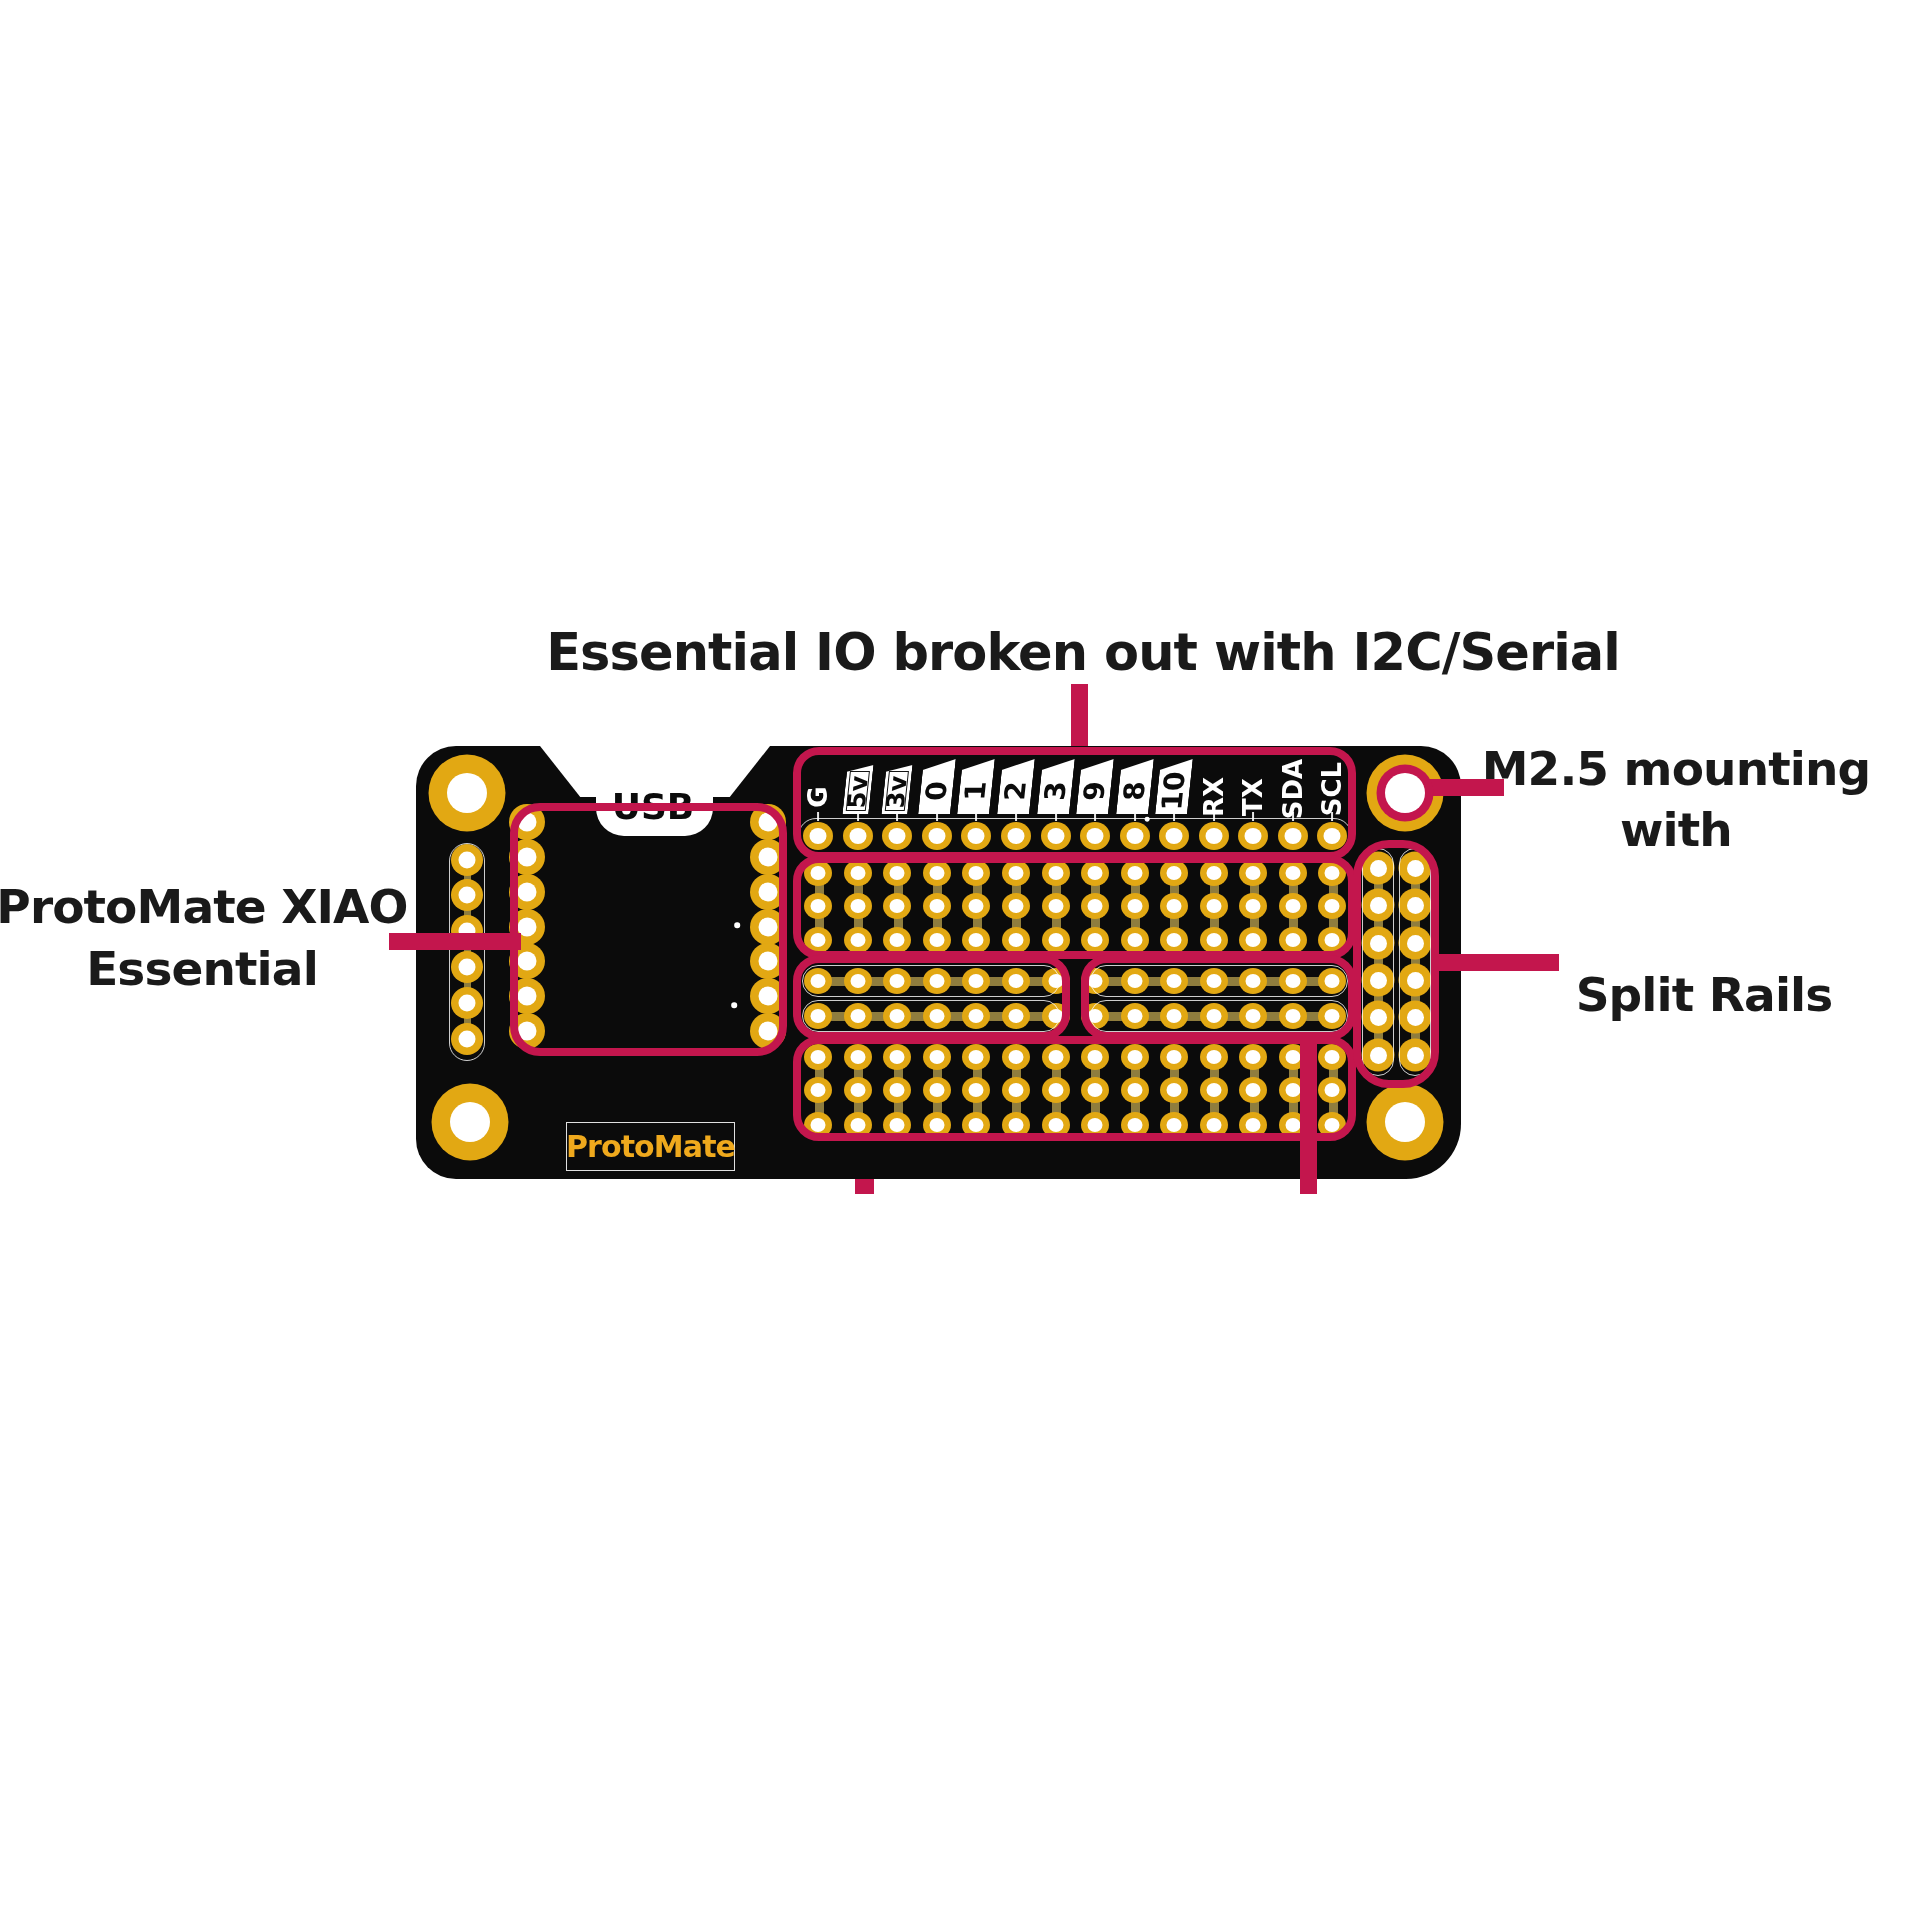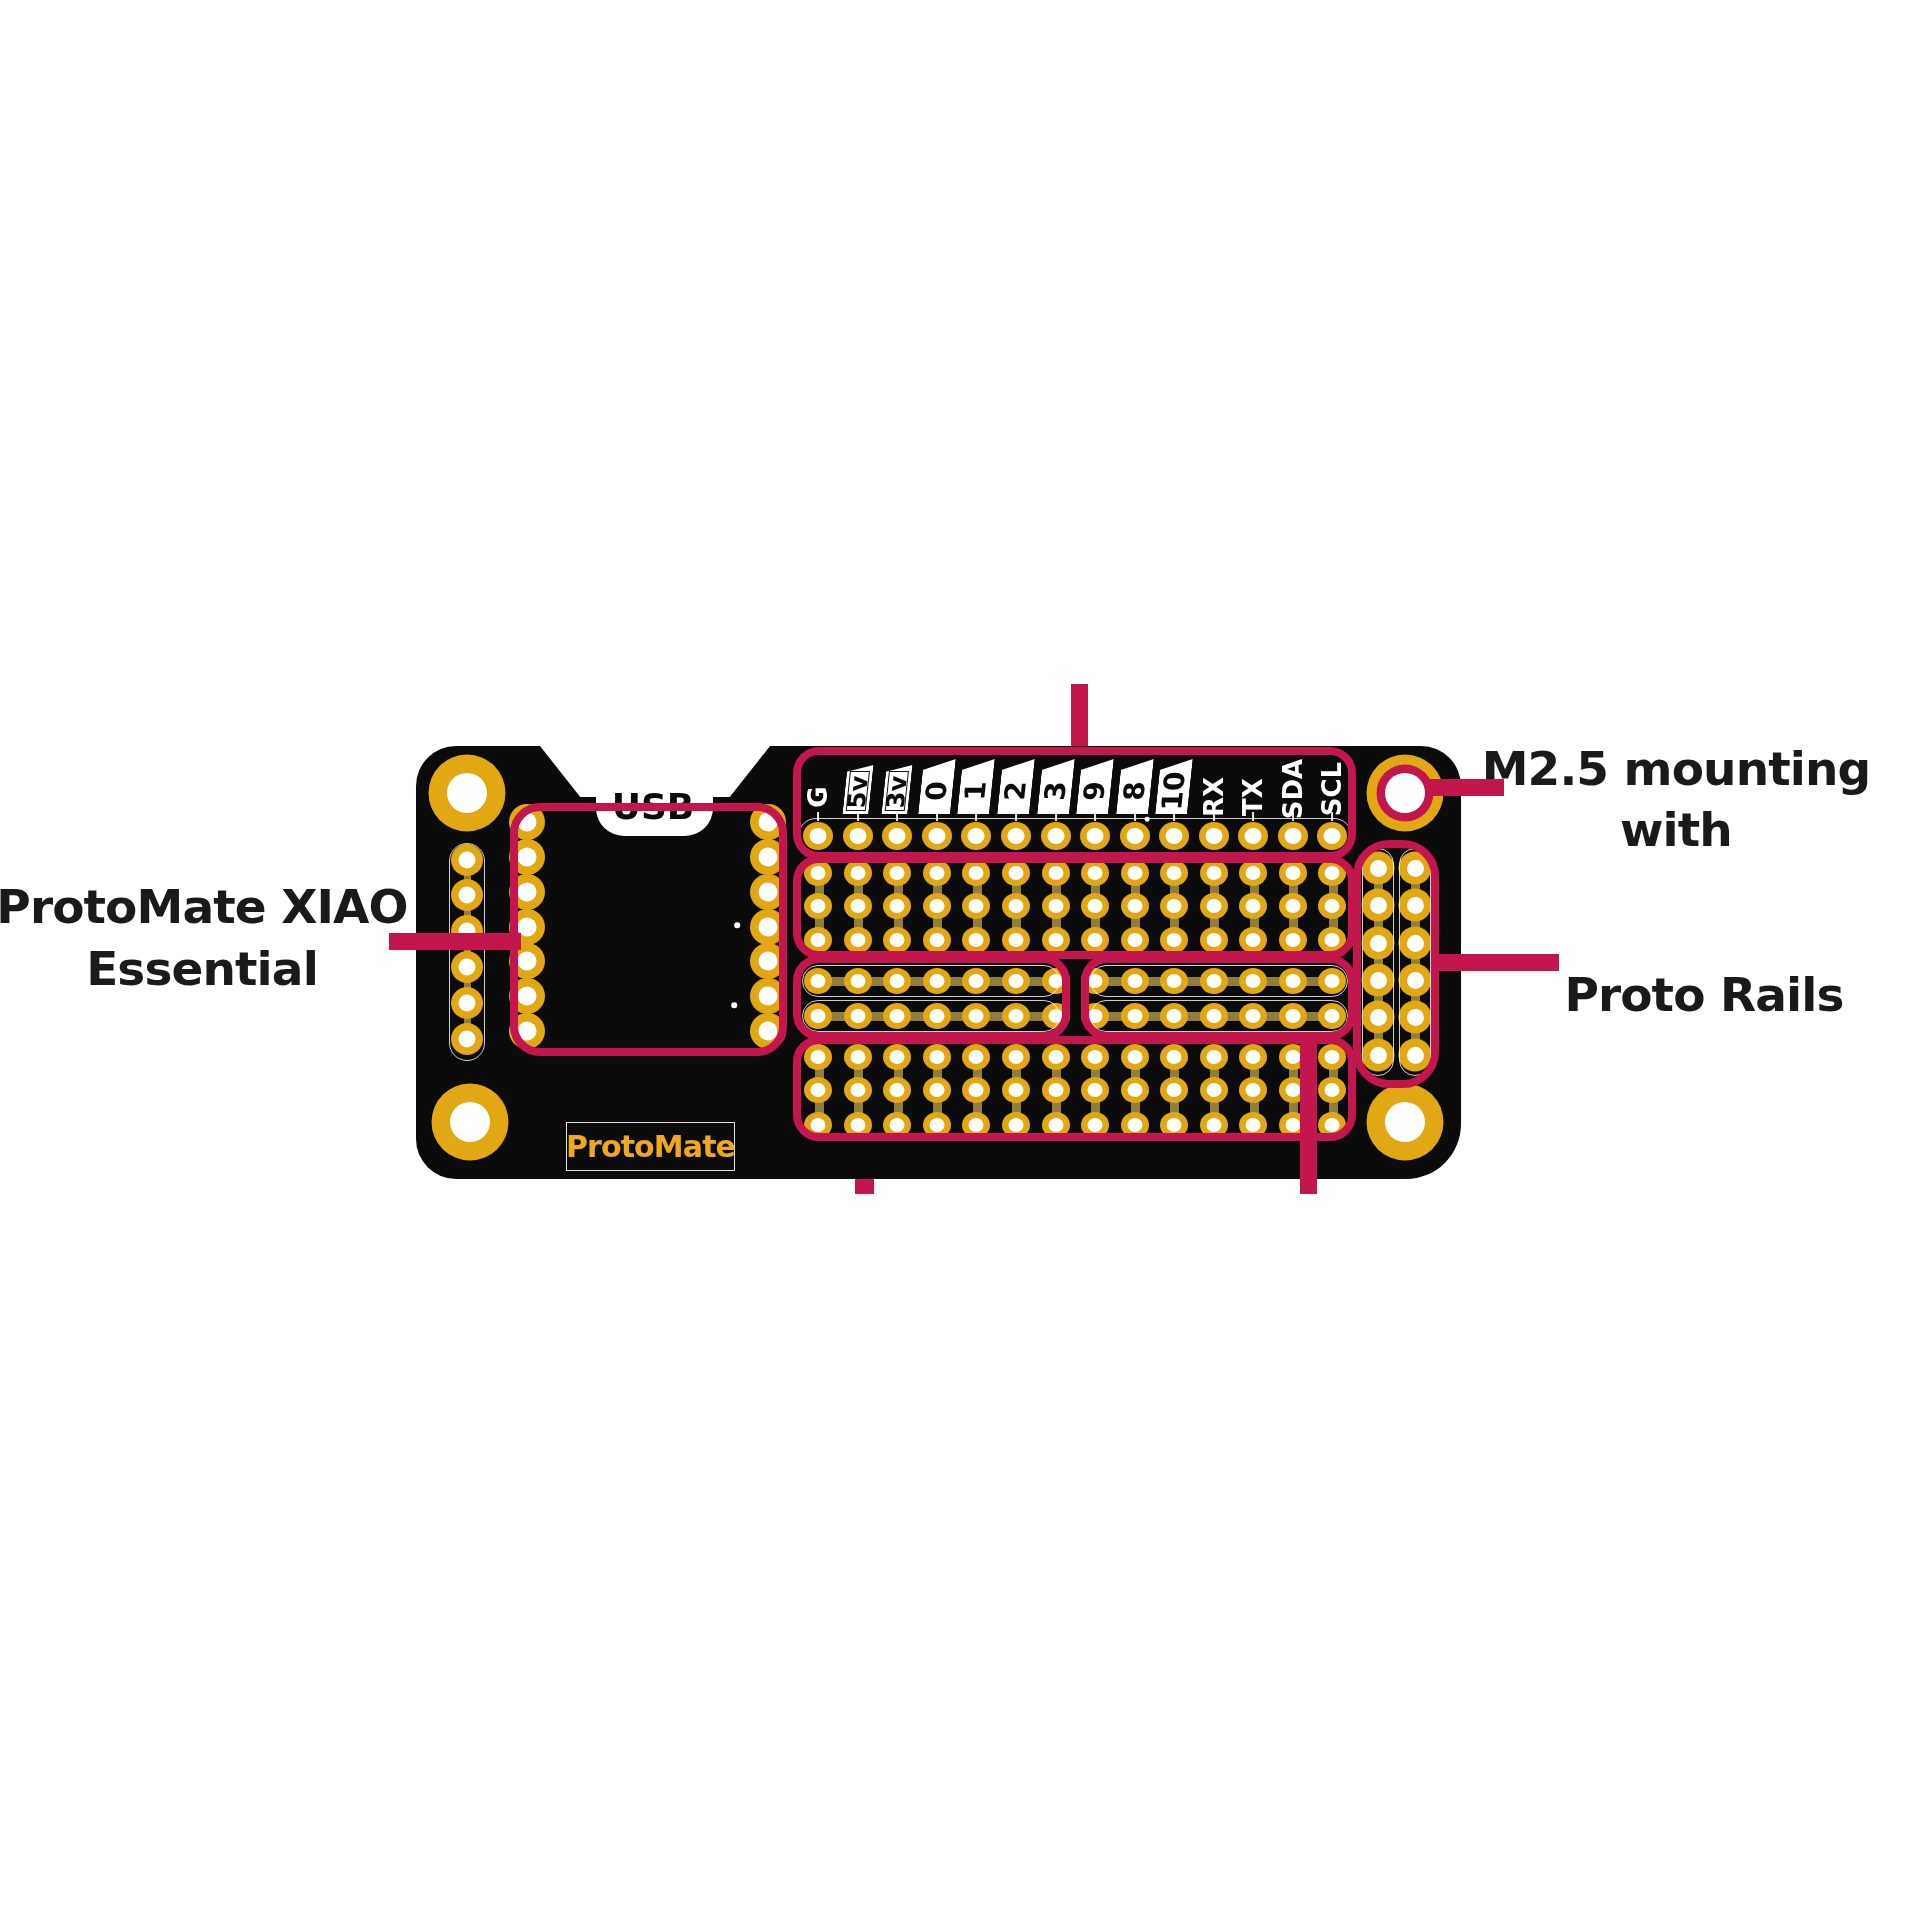--- a/index.html
+++ b/index.html
@@ -50,25 +50,26 @@
              box-sizing:border-box;display:flex;align-items:center;justify-content:center;}
   #brand-box span{color:#EFA91D;font-weight:bold;font-size:30px;letter-spacing:-0.9px;}
   .dot{position:absolute;width:5.6px;height:5.6px;border-radius:50%;background:#fff;transform:translate(-50%,-50%);}
   .z5{z-index:5;} .z7{z-index:7;} .z8{z-index:8;}
 </style>
 </head>
 <body>
 
 <div id="stage">
 
+  <div class="ann title" style="left:1083px;top:652px;">Essential IO broken out with I2C/Serial</div>
   <div class="ann" style="left:1676px;top:768px;">M2.5 mounting</div>
   <div class="ann" style="left:1676px;top:829px;">with</div>
   <div class="ann" style="left:202px;top:906px;">ProtoMate XIAO</div>
   <div class="ann" style="left:202px;top:968px;">Essential</div>
-  <div class="ann" style="left:1704px;top:994px;">Proto Rails</div>
+  <div class="ann" style="left:1704px;top:994px;">Split Rails</div>
 
   <div class="pline" style="left:1071px;top:684px;width:17px;height:68px;"></div>
   <div class="pline" style="left:855px;top:1136px;width:19px;height:58px;"></div>
   <div class="pline" style="left:1300px;top:1034px;width:17px;height:160px;z-index:9;"></div>
   <div class="pline" style="left:389px;top:933px;width:132px;height:17px;z-index:9;"></div>
   <div class="pline" style="left:1435px;top:954px;width:124px;height:17px;z-index:9;"></div>
 
   <div id="board"></div>
 
   <div class="notch" style="left:540px;top:746px;width:230px;height:51px;

